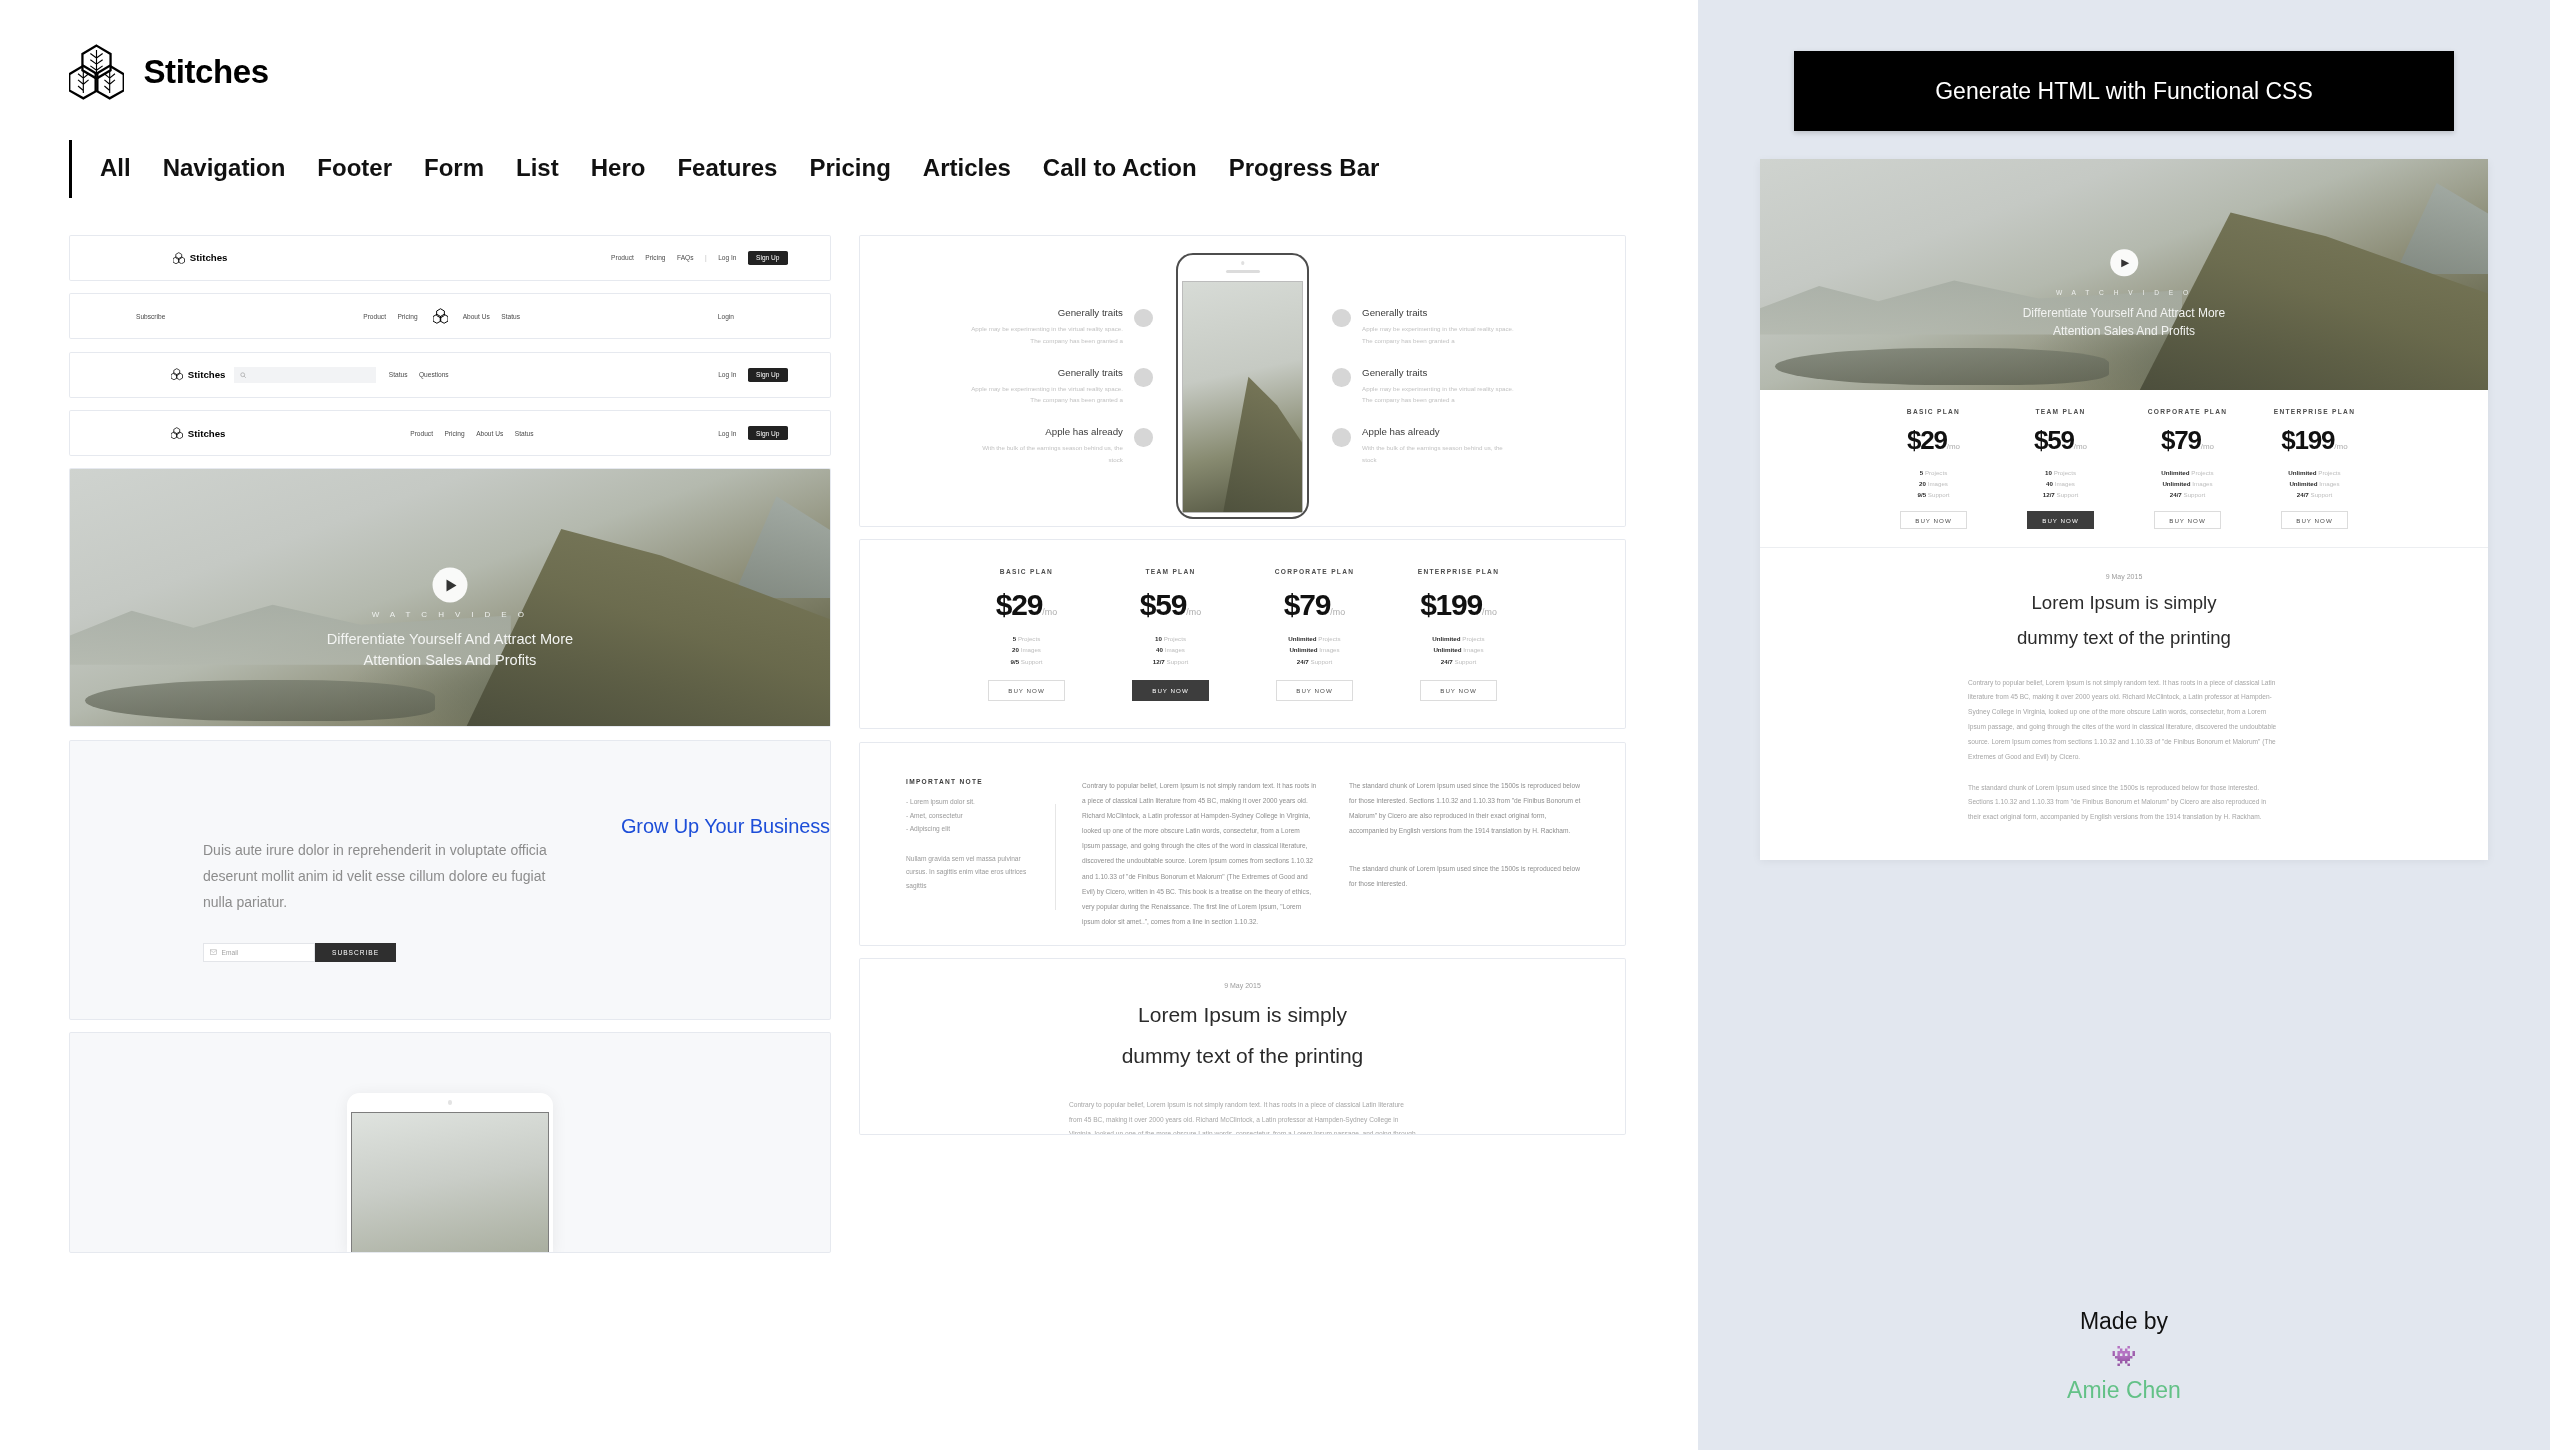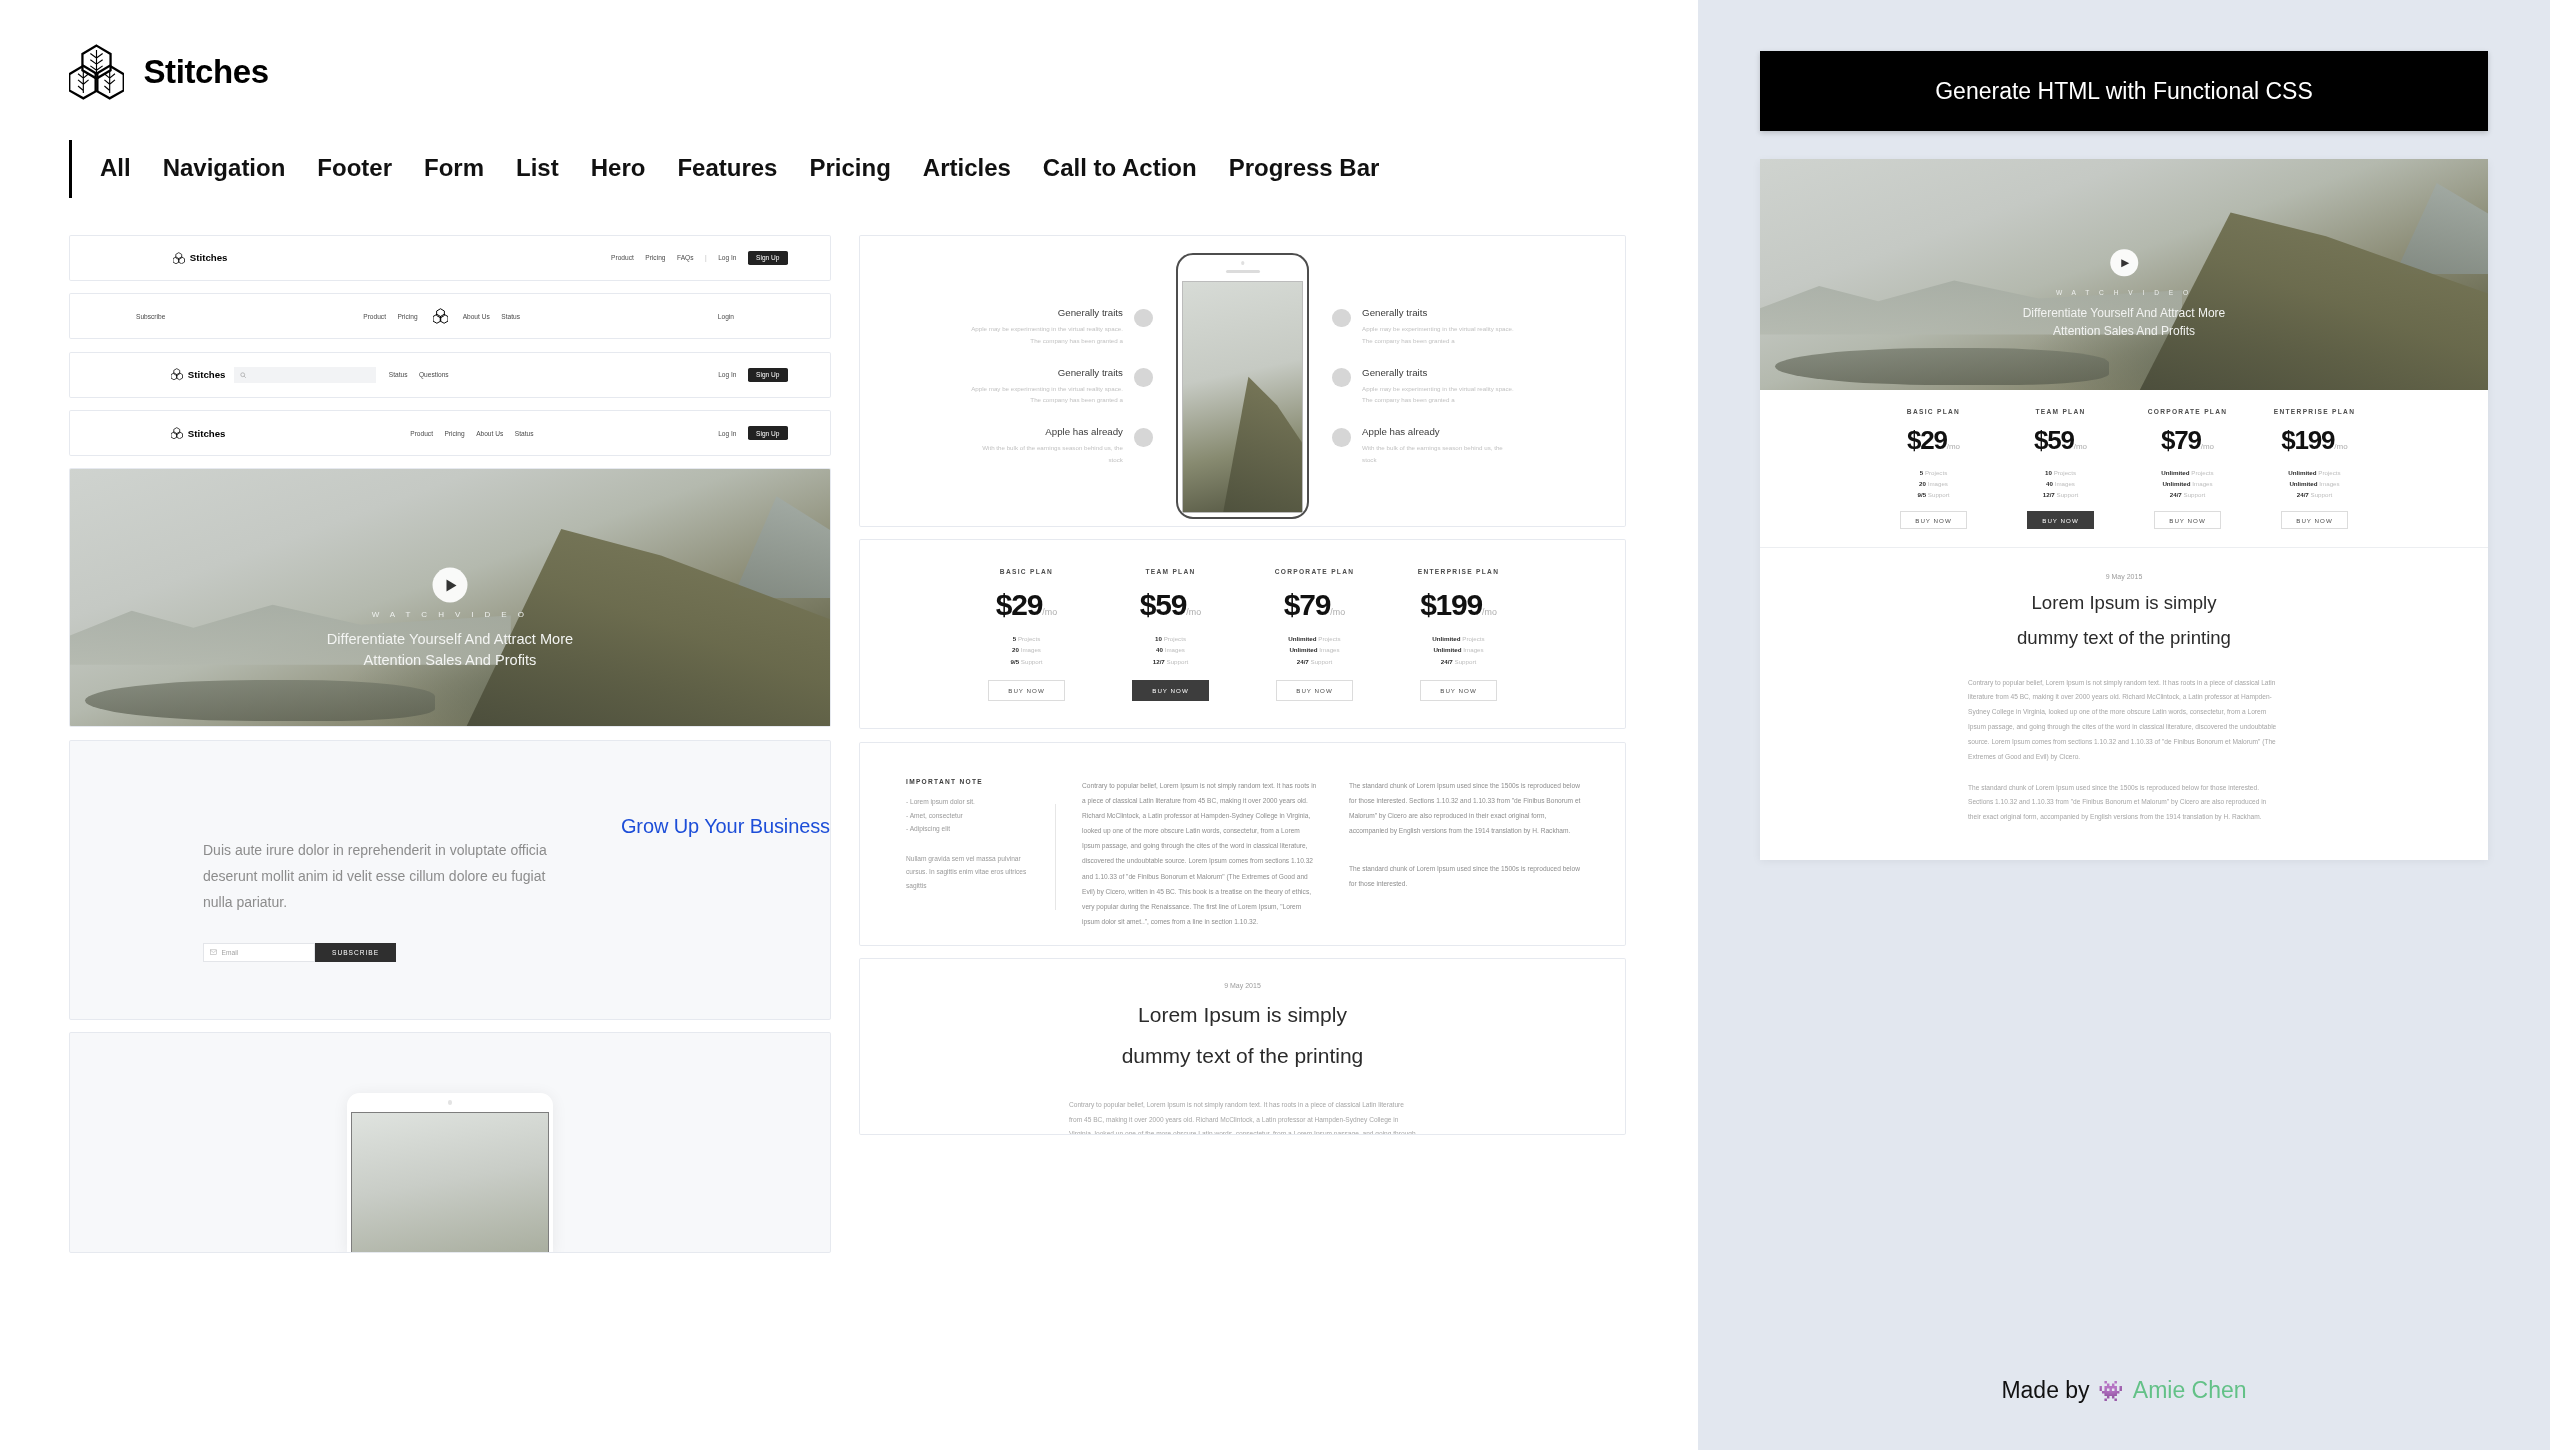--- a/index.html
+++ b/index.html
@@ -162,21 +162,21 @@
   .post-date { font-size: 7px; color: #9c9c9c; }
   .post-title { font-size: 21px; color: #2b2b2b; line-height: 1.33; margin-top: 12.4px; font-weight: 400; }
   .post-body { font-size: 6.6px; color: #a6a6a6; line-height: 2.25; width: 347px; margin: 28px auto 0; text-align: left; }
 
   
   .right-panel {
     width: 852px; height: 1450px; background: #e2e7ef; position: relative;
     display: flex; flex-direction: column; align-items: center;
   }
   .gen-banner {
-    width: 728px; height: 80px; margin-top: 51px; background: #000; color: #fff;
+    width: 660px; height: 80px; margin-top: 51px; background: #000; color: #fff;
     display: flex; align-items: center; justify-content: center;
     font-size: 23px; box-shadow: 0 1.8px 5.3px rgba(0,0,0,.18);
   }
   .preview {
     width: 728px; margin-top: 28px; background: #fff; box-shadow: 0 1.8px 8.9px rgba(0,0,0,.06);
   }
   .pv-hero { height: 231px; position: relative; }
   .pv-play { position: absolute; left: 50%; top: 45%; transform: translate(-50%,-50%);
     width: 27.5px; height: 27.5px; border-radius: 50%; background: rgba(255,255,255,.93);
     display: flex; align-items: center; justify-content: center; }
@@ -188,21 +188,21 @@
   .pv-pricing .plan { width: 127px; }
   .pv-pricing .plan-price { font-size: 26px; margin-top: 10.6px; }
   .pv-pricing .plan-price .per { font-size: 8px; }
   .pv-pricing .plan-btn { width: 67px; height: 18.6px; margin-top: 12.4px; }
   .pv-post { padding: 25px 0 35px; text-align: center; }
   .pv-post .post-title { font-size: 18.6px; margin-top: 10.6px; }
   .pv-post .post-body { width: 312px; margin-top: 25px; }
 
   .made-by {
     position: absolute; bottom: 46px; left: 0; right: 0; text-align: center;
-    font-size: 23px; color: #111; display: flex; align-items: center; justify-content: center; gap: 8.9px;
+    font-size: 23px; color: #111; display: flex; align-items: center; justify-content: center; gap: 8.9px; flex-direction: column;
   }
   .made-by .alien { font-size: 20.4px; }
   .made-by .who { color: #63c187; }
 </style>
 </head>
 <body>
 
 <div class="page">
 
   <div class="gallery-side">

